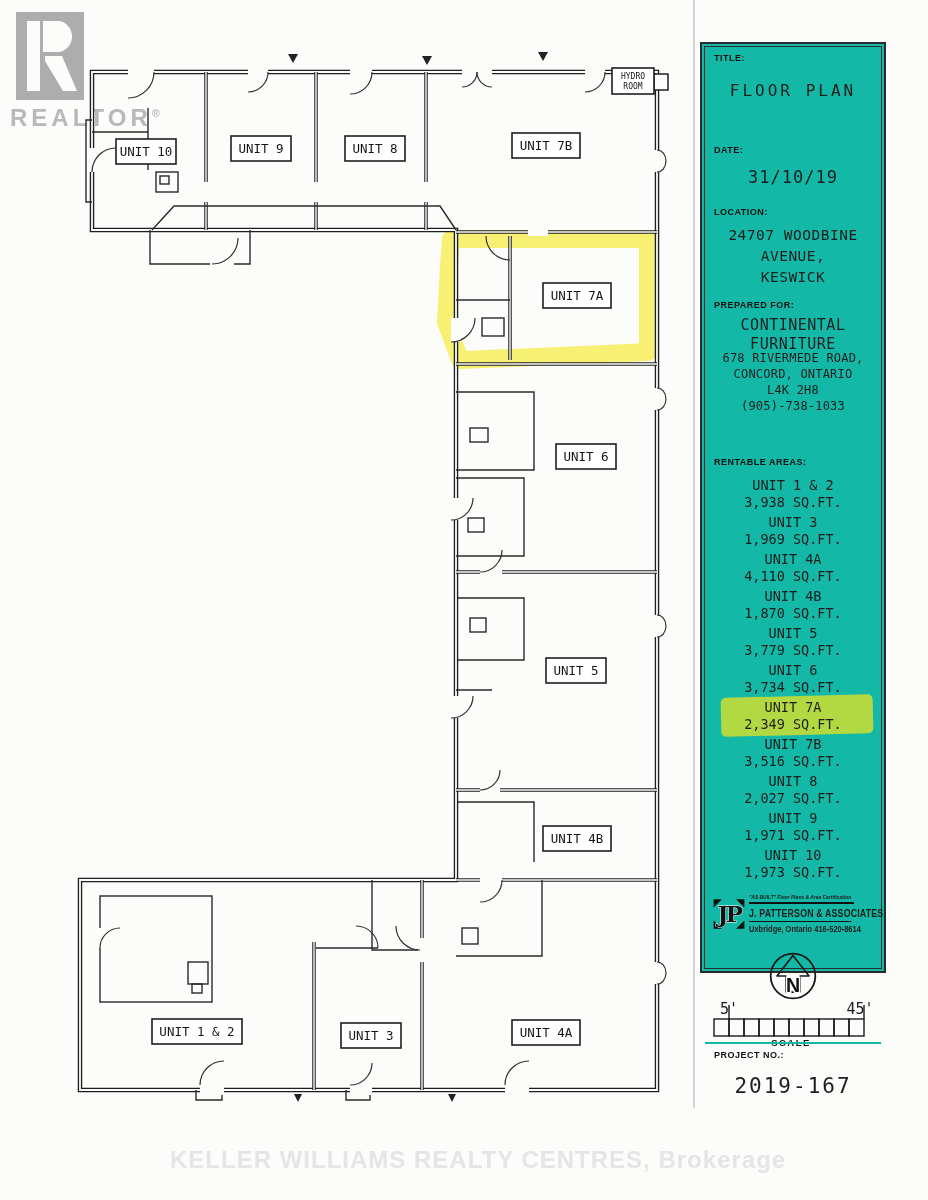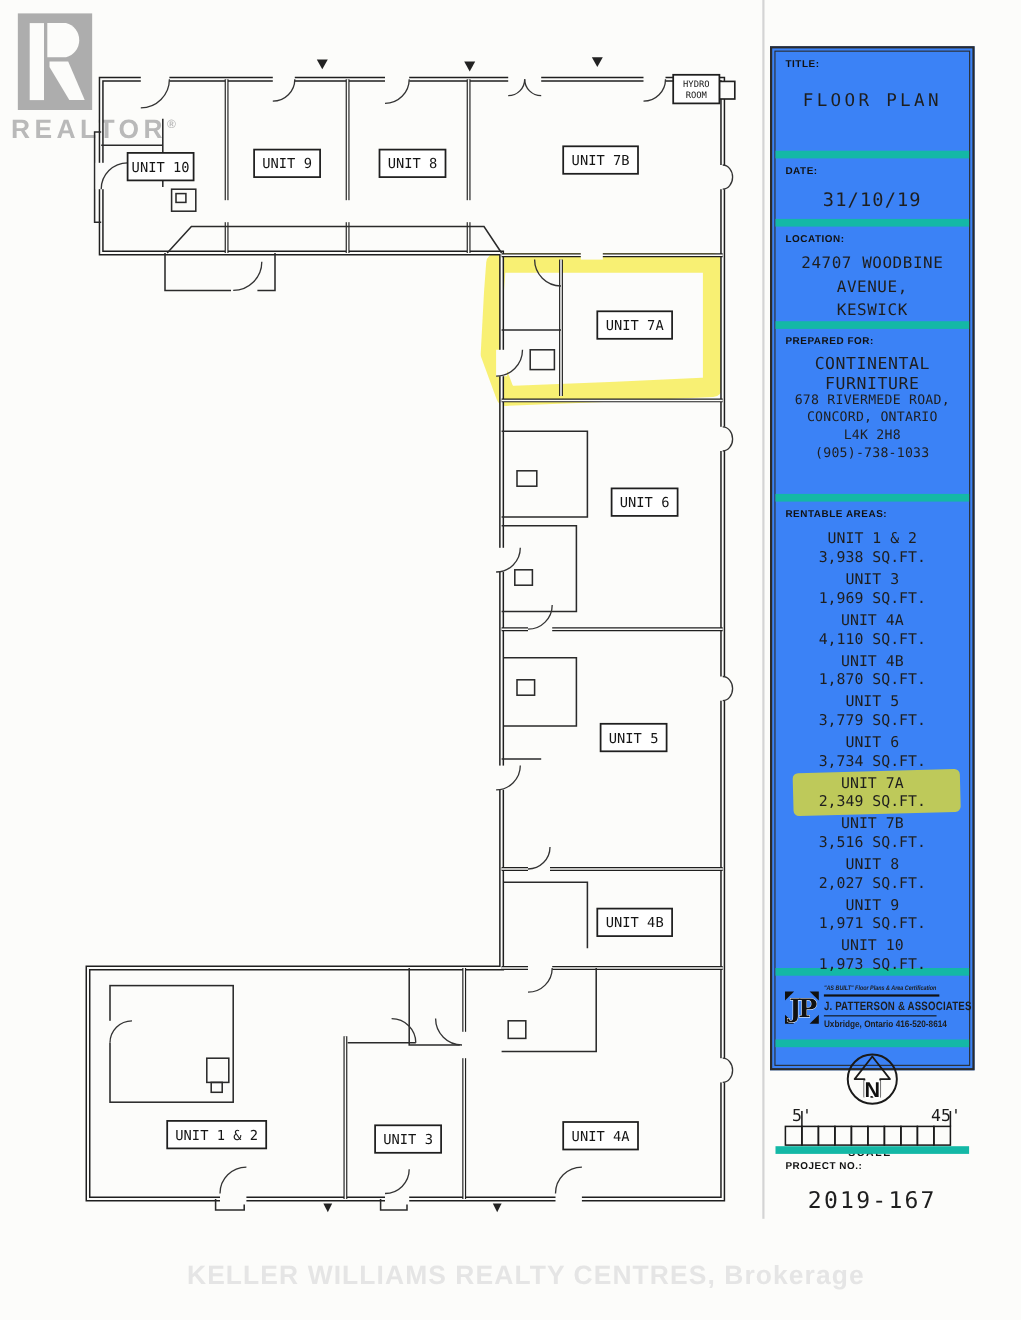--- a/index.html
+++ b/index.html
@@ -28,25 +28,25 @@
   }
   .scanline { position:absolute; left:693px; top:0; width:2px; height:1108px; background:#d4d4d4; }
 
   
   .plan { position:absolute; left:0; top:0; }
   .plan text { font-family:"DejaVu Sans Mono", monospace; fill:#161616; }
 
   
   .tb {
     position:absolute; left:700px; top:42px; width:186px; height:931px;
-    border:2px solid #2b2b2b; background:#3b82f6;
+    border:2px solid #2b2b2b; background:#14b8a6;
   }
   .tb-inner { position:absolute; inset:2px; border:1px solid #2b2b2b; }
   .tb-sec { position:absolute; left:0; right:0; }
-  .tb-sec.bordered { border-top:7px solid #14b8a6; }
+  .tb-sec.bordered { border-top:2px solid #14b8a6; }
   .tb-label {
     position:absolute; left:9px; top:6px;
     font-size:9px; font-weight:700; letter-spacing:.5px; color:#111;
   }
   .tb-center { position:absolute; left:0; right:0; text-align:center; }
 
   .v-title { top:34px; font-size:16px; letter-spacing:3px; }
   .v-date  { top:28px; font-size:17px; letter-spacing:1px; }
   .v-loc   { top:24px; font-size:14.5px; line-height:21px; letter-spacing:.5px; }
   .v-prep-name { top:22px; font-size:15px; line-height:19px; letter-spacing:.5px; }

